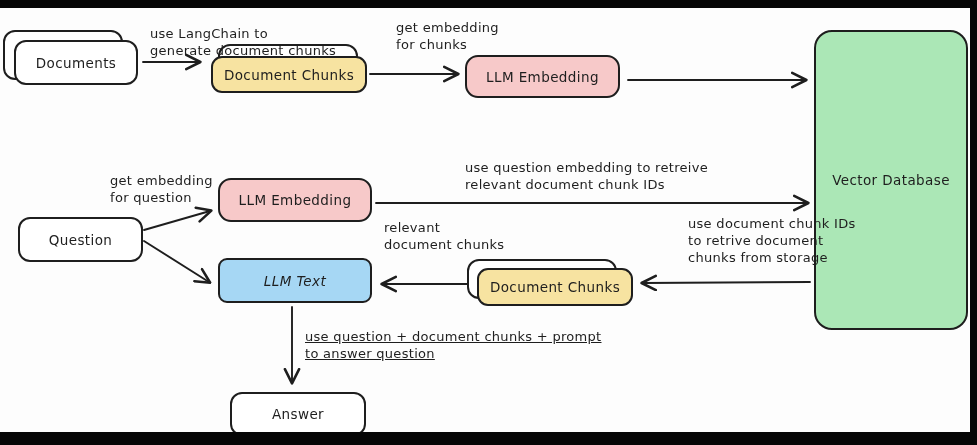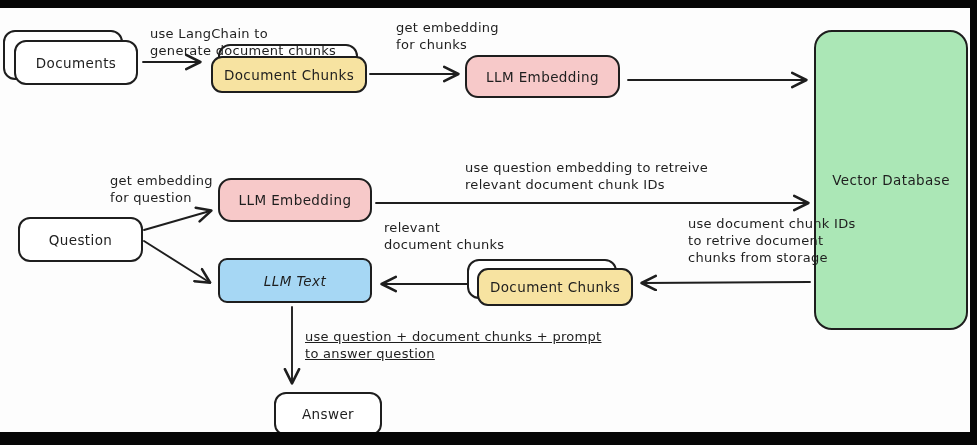--- a/index.html
+++ b/index.html
@@ -94,21 +94,21 @@
 
   <div class="card blue" style="left:218px;top:258px;width:154px;height:45px;">
     <span>LLM Text</span>
   </div>
 
   <div class="card back" style="left:467px;top:259px;width:150px;height:40px;"></div>
   <div class="card yellow" style="left:477px;top:268px;width:156px;height:38px;">
     <span>Document Chunks</span>
   </div>
 
-  <div class="card" style="left:230px;top:392px;width:108px;height:44px;margin-left:44px;">
+  <div class="card" style="left:230px;top:392px;width:136px;height:44px;">
     <span>Answer</span>
   </div>
 
   <div class="elabel" style="left:150px;top:11px;margin-top:14px;">use LangChain to
 generate document chunks</div>
   <div class="elabel" style="left:396px;top:19px;">get embedding
 for chunks</div>
   <div class="elabel" style="left:110px;top:172px;">get embedding
 for question</div>
   <div class="elabel" style="left:384px;top:219px;">relevant

